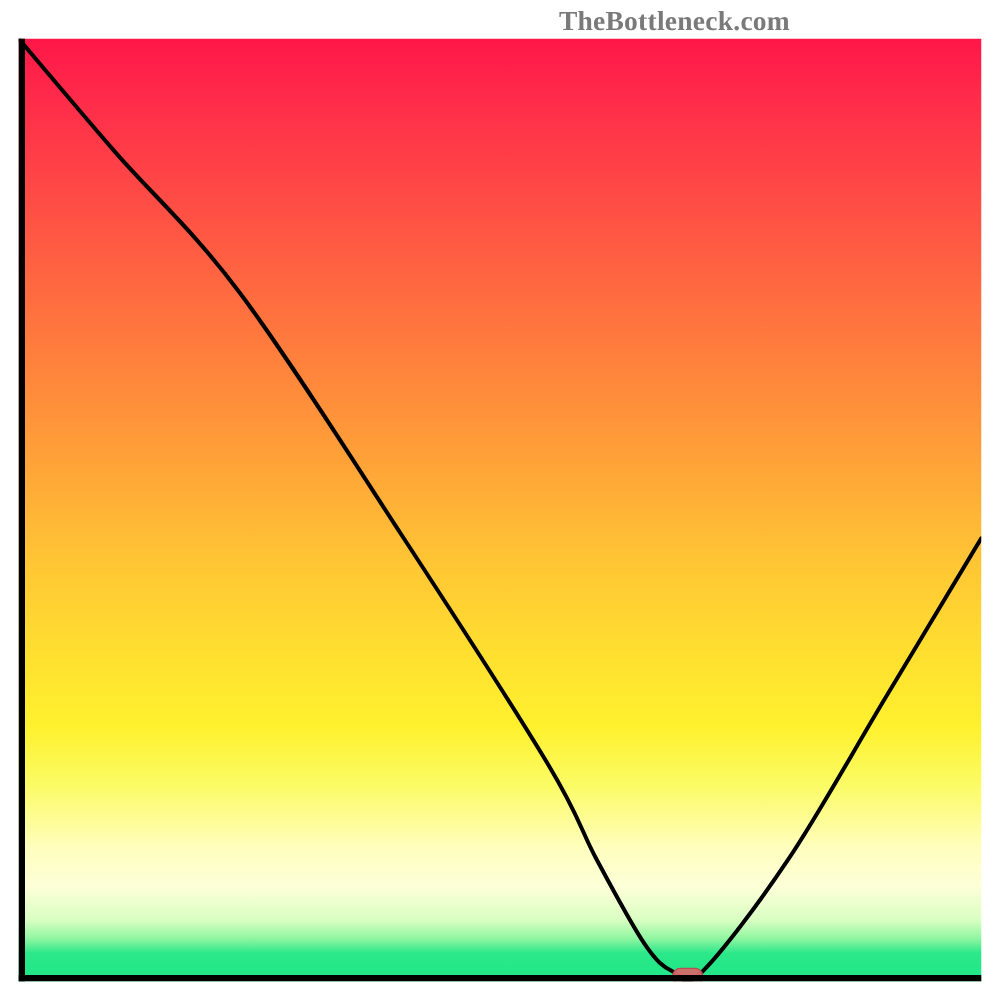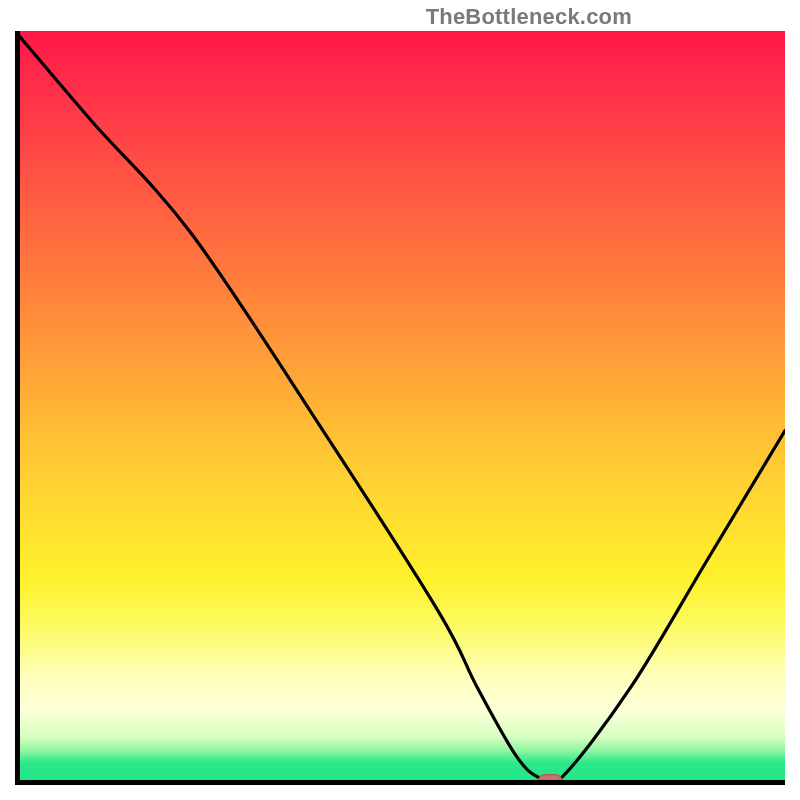--- a/index.html
+++ b/index.html
@@ -7,20 +7,21 @@
     padding: 0;
     width: 800px;
     height: 800px;
     background: #ffffff;
     font-family: Arial, Helvetica, sans-serif;
   }
   .container {
     position: relative;
     width: 640px;
     height: 800px;
+    font-family: Liberation Serif, serif;
   }
   .watermark {
     position: absolute;
     top: 4px;
     right: 8px;
     font-size: 22px;
     font-weight: bold;
     color: #7a7a7a;
     letter-spacing: 0.2px;
     z-index: 5;

